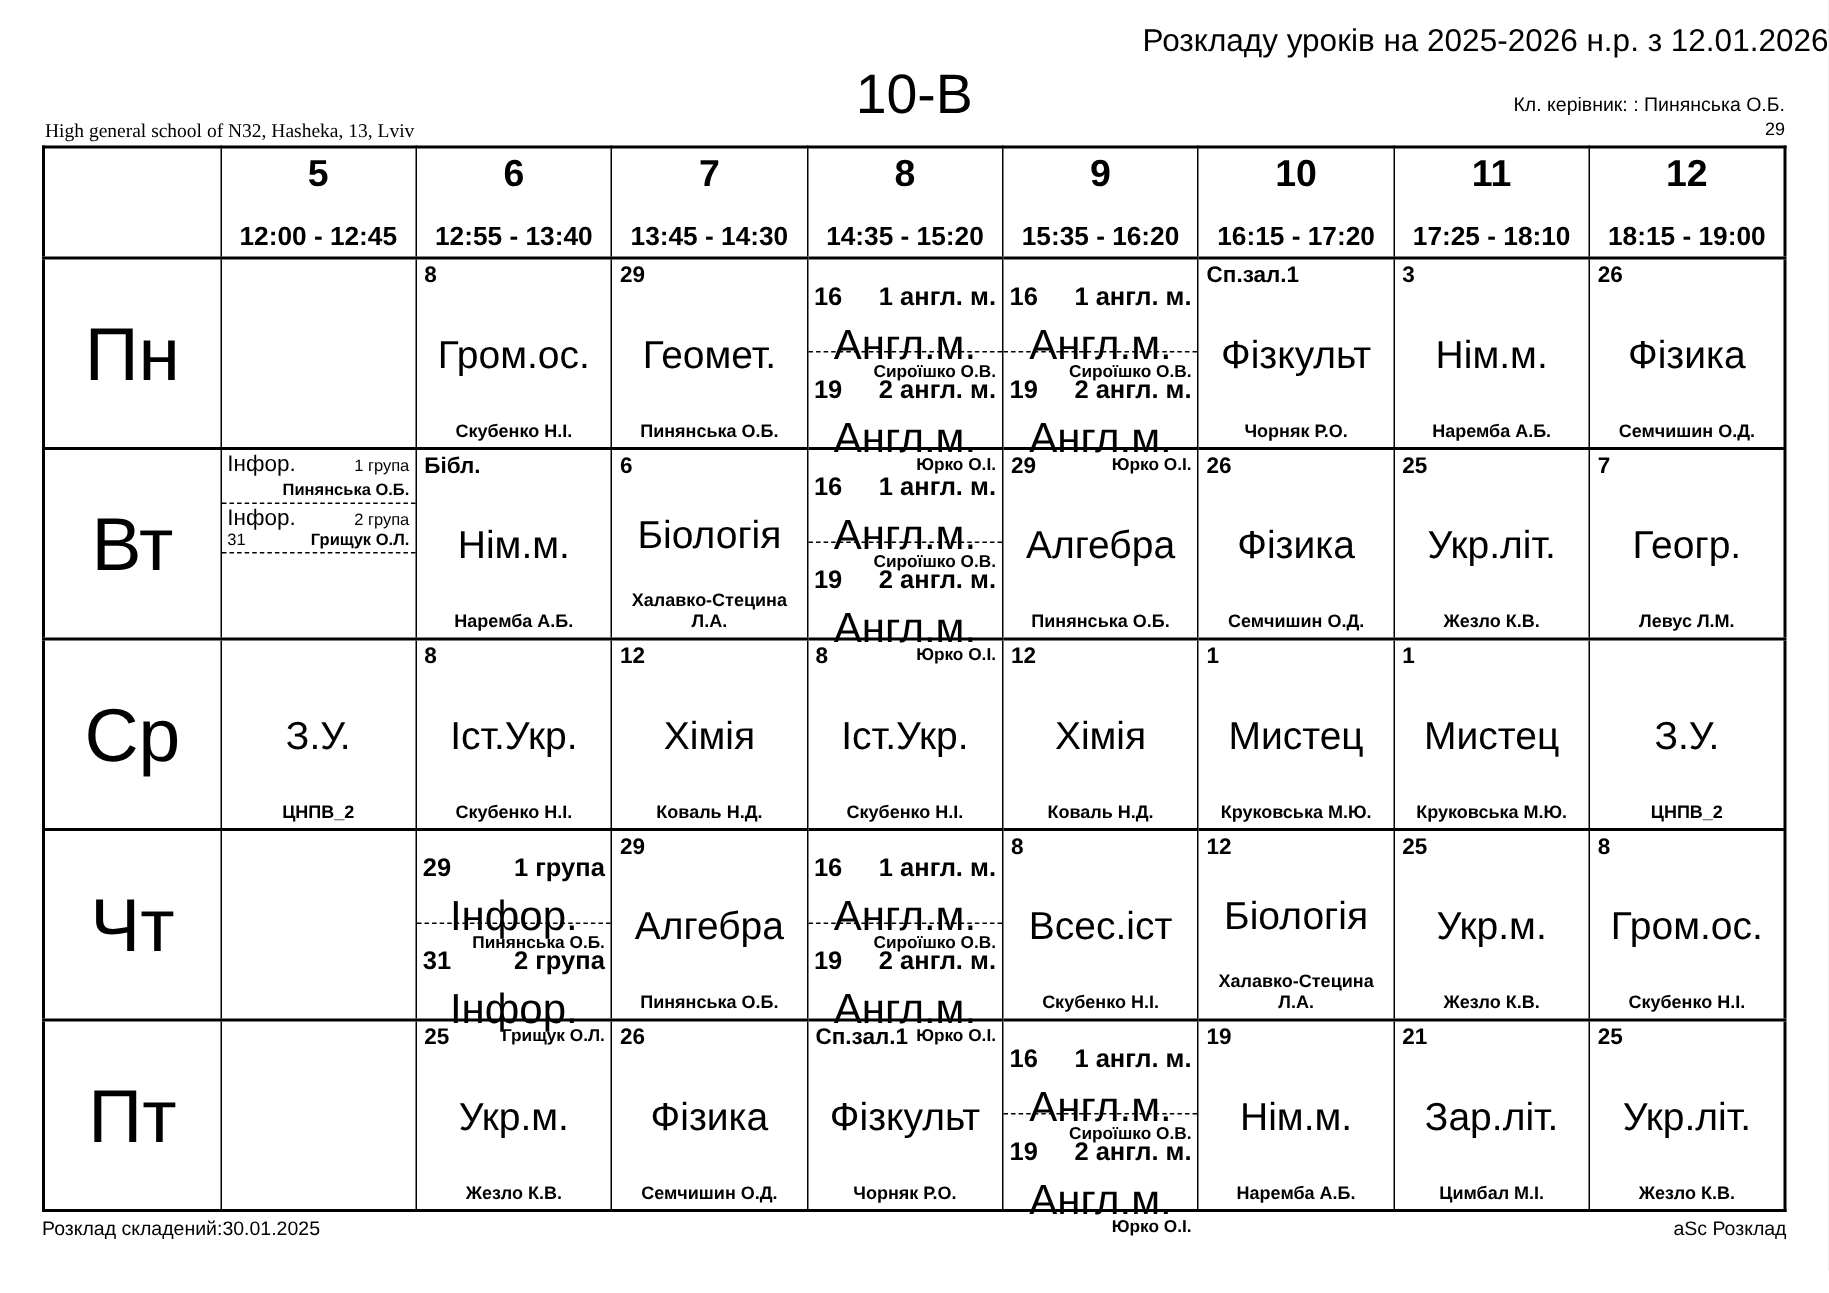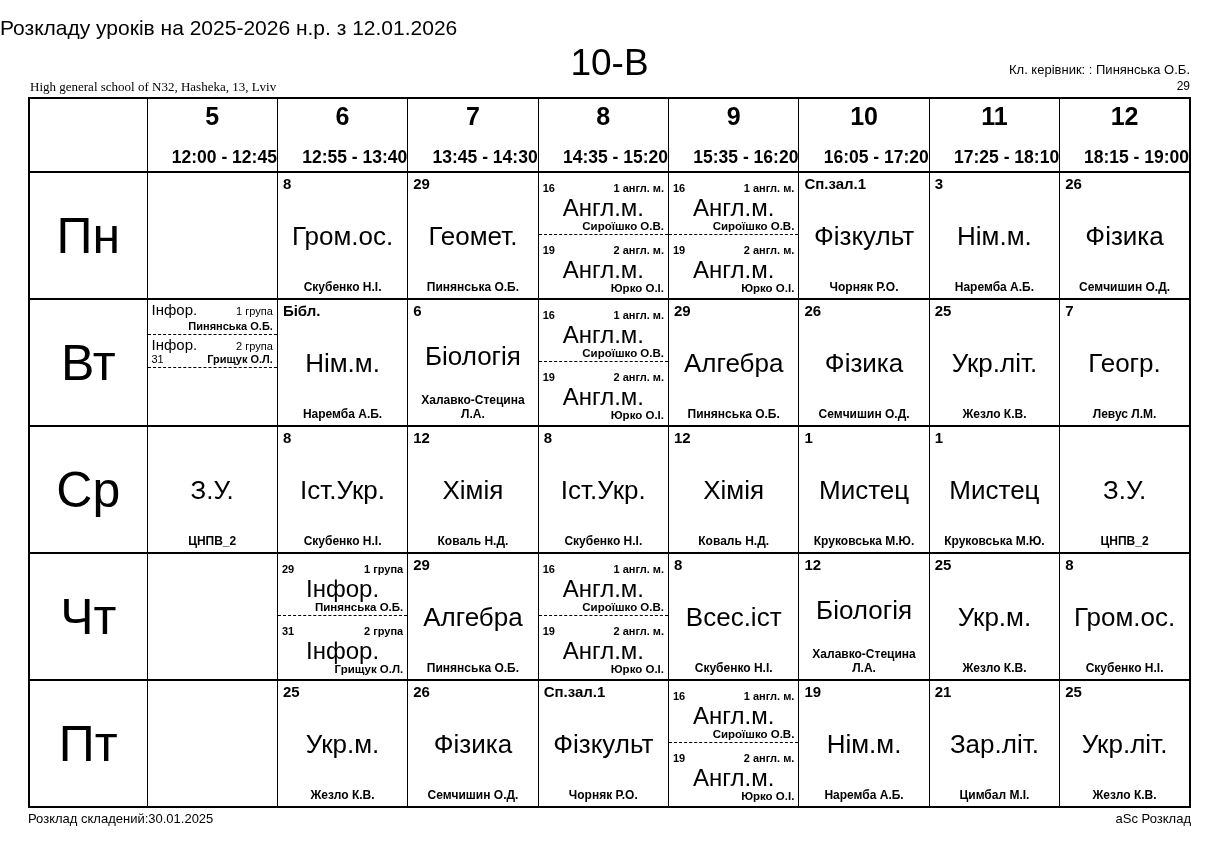--- a/index.html
+++ b/index.html
@@ -1,50 +1,50 @@
 <!DOCTYPE html>
 <html><head>
 <meta charset="utf-8">
 <style>
   html,body { margin:0; padding:0; background:#e8e8e8; }
   .page {
     position:relative; width:1219px; height:862px; background:#ffffff;
     font-family:"Liberation Sans", sans-serif; color:#000; overflow:hidden;
   }
-  .title { position:absolute; top:16px; left:0; width:100%; text-align:left; font-size:21px; }
+  .title { position:absolute; top:16px; left:0; width:100%; text-align:right; font-size:21px; }
   .class-name { position:absolute; top:42px; left:0; width:100%; text-align:center; font-size:37px; }
   .header-right { position:absolute; top:62px; right:29px; text-align:right; font-size:13px; line-height:16px; }
   .page-number { font-size:12px; }
   .school { position:absolute; top:79px; left:30px; font-size:13px;font-family:Liberation Serif, serif; }
 
   table.tt { position:absolute; top:97px; left:28px; width:1163px;
     border-collapse:collapse; table-layout:fixed; border:2px solid #000; }
   .tt th, .tt td { border:1px solid #000; padding:0; vertical-align:top; }
   .tt thead th { border-bottom:2px solid #000; vertical-align:middle; }
   .tt tbody td { border-top:2px solid #000; }
   .daycol { width:118px; }
   thead tr { height:72px; }
   tbody tr { height:127px; }
 
   .pthbox { display:flex; flex-direction:column; justify-content:space-between; height:66px; padding:3px 0; }
   .pnum  { font-size:25px; font-weight:bold; text-align:center; }
-  .ptime { font-size:17.5px; font-weight:bold; text-align:right; }
+  .ptime { font-size:17.5px; font-weight:bold; text-align:center; }
 
   .daycell { text-align:center; vertical-align:middle !important; font-size:50px;margin-left:14px; }
 
   .cellbox { display:flex; flex-direction:column; height:119px; padding:2px 5px 3px 5px; }
   .room  { font-size:15px; font-weight:bold; line-height:18px; min-height:18px; text-align:left; }
   .subj  { flex:1; display:flex; align-items:center; justify-content:center; font-size:26px; text-align:center; }
   .teach { font-size:12px; font-weight:bold; line-height:14px; text-align:center; }
 
   .splitbox { display:flex; flex-direction:column; height:123px; }
   .sgrp { flex:1; display:flex; flex-direction:column; padding:0 4px; min-height:0; }
   .sgrp + .sgrp { border-top:1px dashed #000; }
-  .sghead { display:flex; justify-content:space-between; font-size:11px; font-weight:bold; line-height:16px; padding-top:7px; }
-  .sgsubj { flex:1; display:flex; align-items:center; justify-content:center; font-size:24px; line-height:24px; }
+  .sghead { display:flex; justify-content:space-between; font-size:17px; font-weight:bold; line-height:16px; padding-top:17px; }
+  .sgsubj { flex:1; display:flex; align-items:center; justify-content:center; font-size:28px; line-height:24px;margin-top:12px; }
   .sgteach { font-size:11.5px; font-weight:bold; text-align:right; line-height:13px; padding-bottom:1px; }
 
   .minibox { height:123px; display:flex; flex-direction:column; }
   .mgrp { border-bottom:1px dashed #000; padding:1px 4px 2px 4px; }
   .mline { display:flex; justify-content:space-between; align-items:baseline; }
   .msubj { font-size:15px; }
   .mgroup { font-size:11px; }
   .mroom { font-size:11px; min-height:12px; }
   .mteach { font-size:11px; font-weight:bold; }
 
@@ -97,21 +97,21 @@
           </th>
           <th>
             <div class="pthbox">
               <div class="pnum">9</div>
               <div class="ptime">15:35 - 16:20</div>
             </div>
           </th>
           <th>
             <div class="pthbox">
               <div class="pnum">10</div>
-              <div class="ptime">16:05 - 17:20</div>
+              <div class="ptime">16:15 - 17:20</div>
             </div>
           </th>
           <th>
             <div class="pthbox">
               <div class="pnum">11</div>
               <div class="ptime">17:25 - 18:10</div>
             </div>
           </th>
           <th>
             <div class="pthbox">

